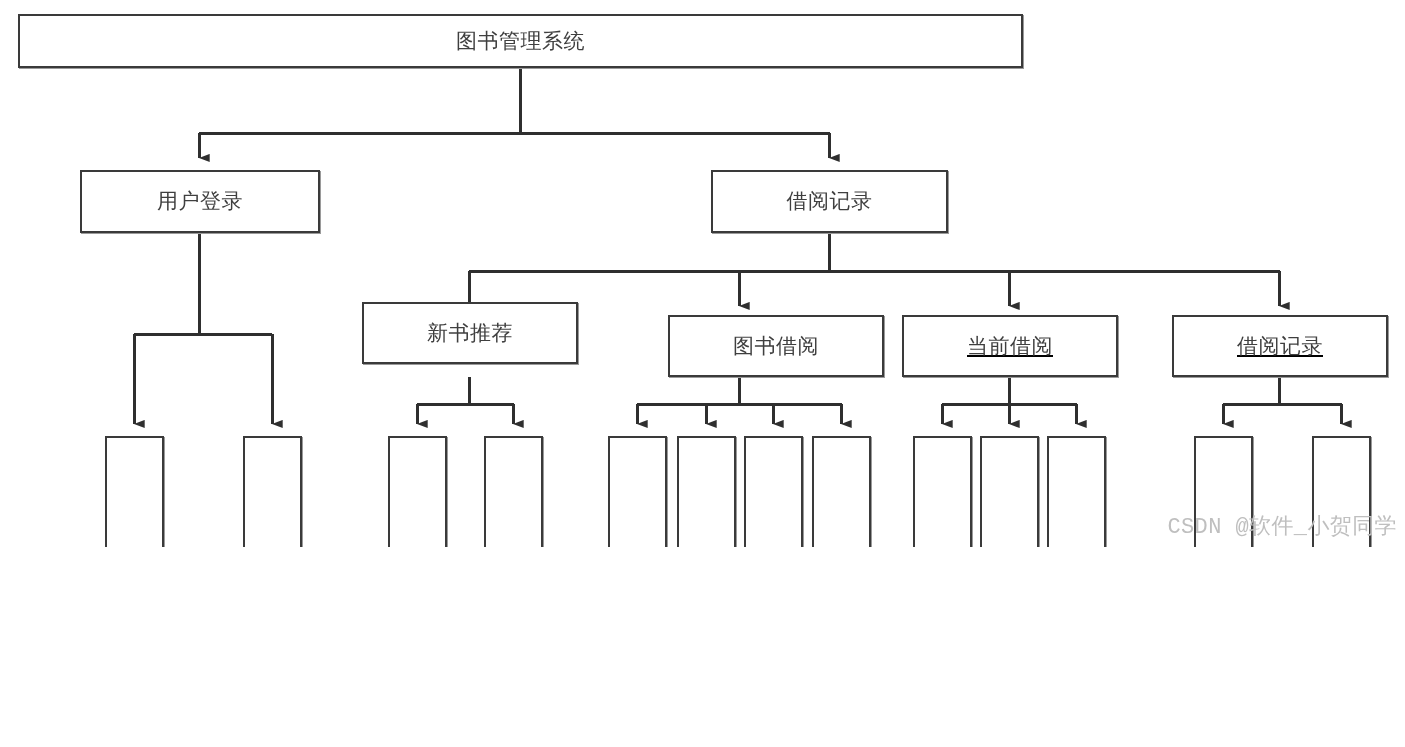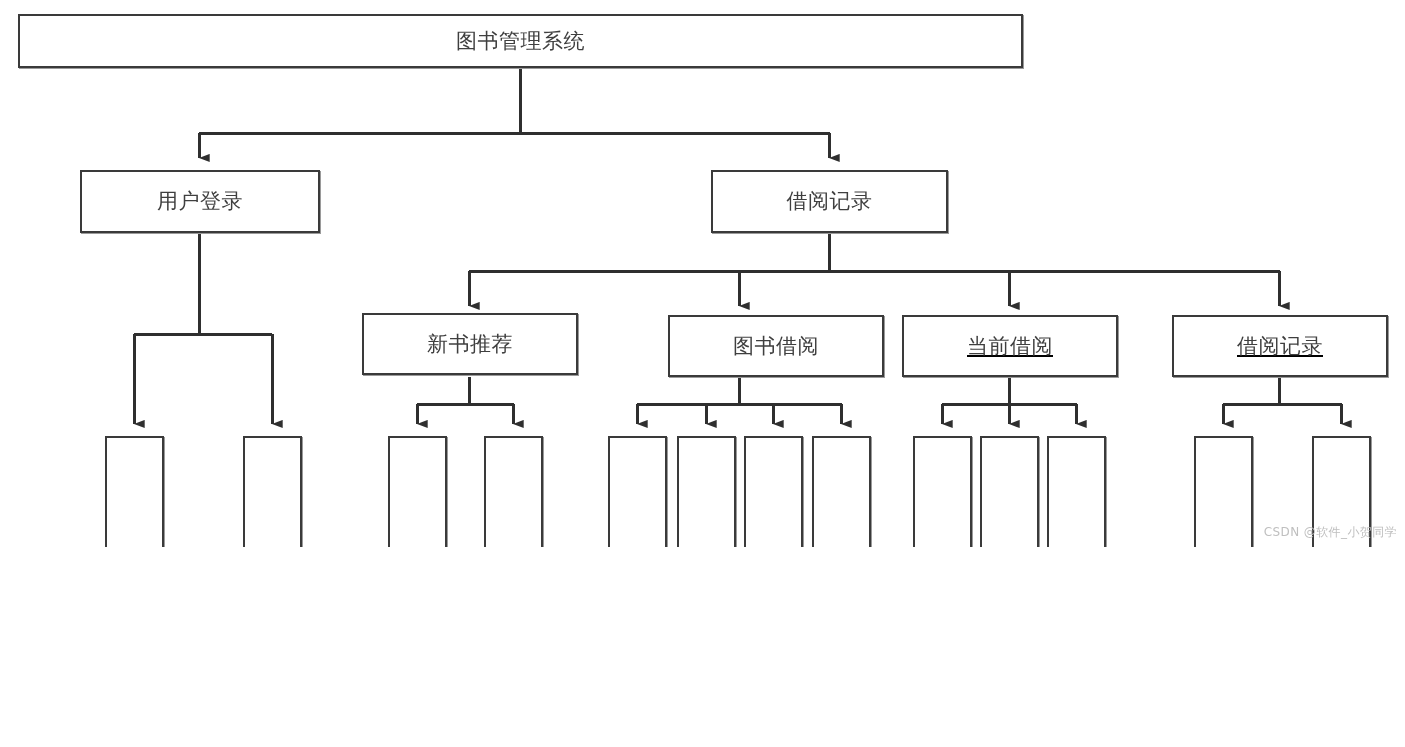--- a/index.html
+++ b/index.html
@@ -59,24 +59,25 @@
     text-orientation: upright;
     font-size: 21px;
     line-height: 1.12;
     letter-spacing: 1px;
   }
   #watermark {
     position: absolute;
     right: 8px;
     bottom: 6px;
     color: #bfbfbf;
-    font-size: 12px;
+    font-size: 22px;
     letter-spacing: 0.4px;
     z-index: 6;
     white-space: nowrap;
+    font-family: Liberation Mono, monospace;
   }
 </style>
 </head>
 <body>
 
 <div id="diagram-root">
 
   <svg id="edges-layer" viewBox="0 0 1405 747" width="1405" height="747" xmlns="http://www.w3.org/2000/svg">
     <defs>
       <marker id="arrowhead" markerWidth="9" markerHeight="11" refX="4.5" refY="10.2" orient="auto" markerUnits="userSpaceOnUse">
@@ -135,21 +136,21 @@
   </div>
 
   <div class="node h" style="left:80px; top:170px; width:240px; height:63px;">
     <span class="node-label">用户登录</span>
   </div>
 
   <div class="node h" style="left:711px; top:170px; width:237px; height:63px;">
     <span class="node-label">借阅记录</span>
   </div>
 
-  <div class="node h" style="left:362px; top:313px; width:216px; height:62px;">
+  <div class="node h" style="left:362px; top:302px; width:216px; height:62px;">
     <span class="node-label">新书推荐</span>
   </div>
 
   <div class="node h" style="left:632px; top:315px; width:216px; height:62px;margin-left:36px;">
     <span class="node-label">图书借阅</span>
   </div>
 
   <div class="node h" style="left:902px; top:315px; width:216px; height:62px;text-decoration:underline;">
     <span class="node-label">当前借阅</span>
   </div>

